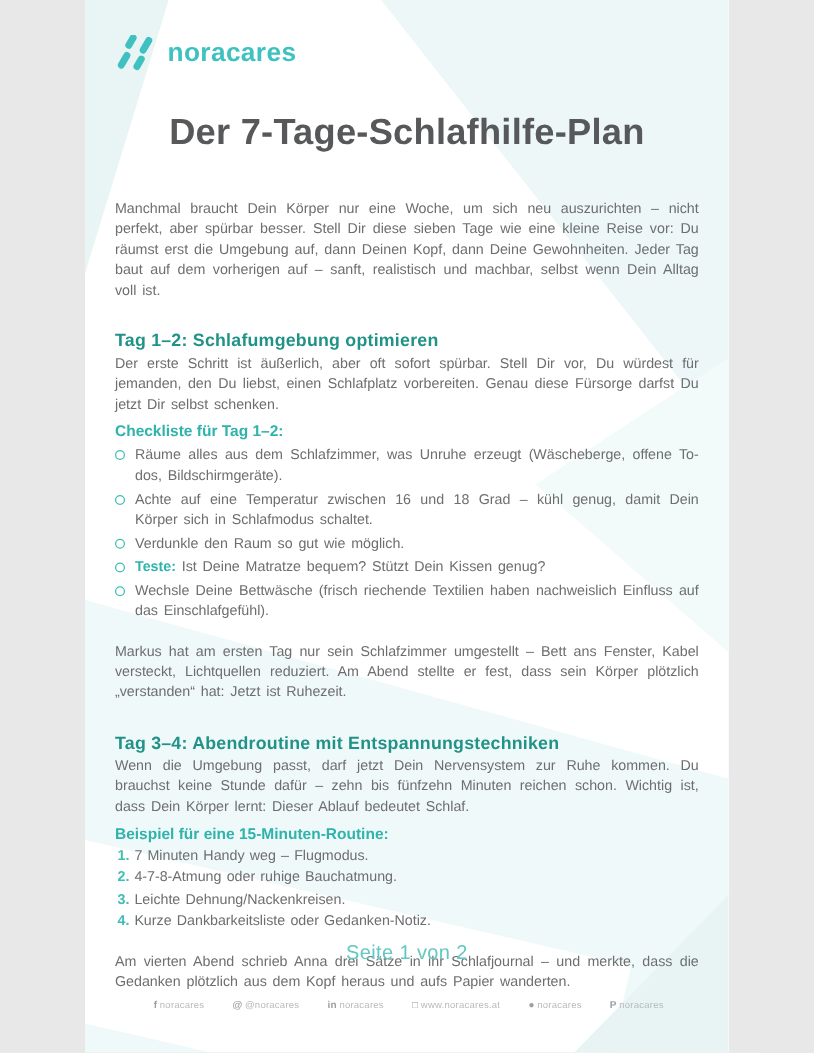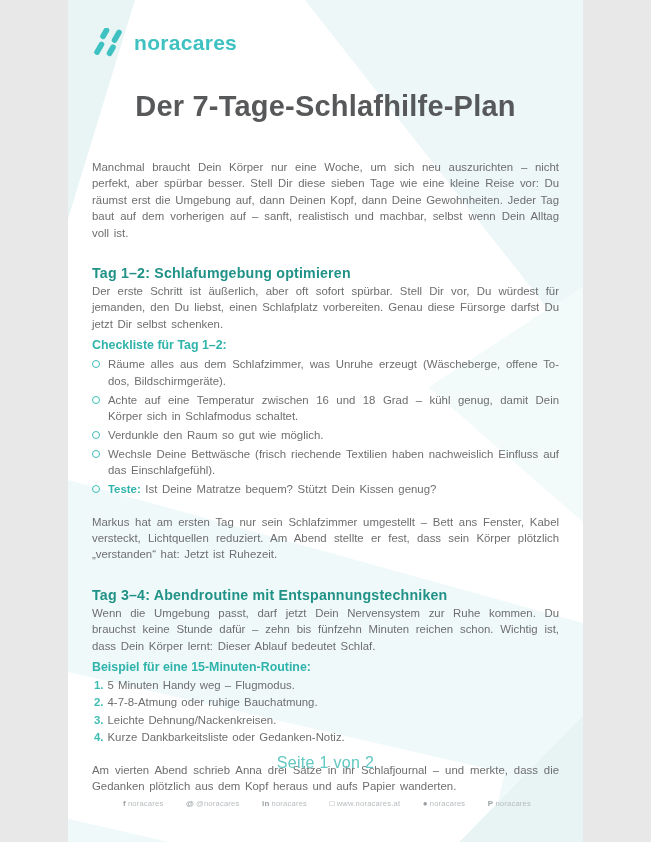--- a/index.html
+++ b/index.html
@@ -120,36 +120,36 @@
       <li>
         <span class="check-circle"></span>
         <span class="check-text"><b class="teal-bold"></b><span>Achte auf eine Temperatur zwischen 16 und 18 Grad – kühl genug, damit Dein Körper sich in Schlafmodus schaltet.</span></span>
       </li>
       <li>
         <span class="check-circle"></span>
         <span class="check-text"><b class="teal-bold"></b><span>Verdunkle den Raum so gut wie möglich.</span></span>
       </li>
       <li>
         <span class="check-circle"></span>
-        <span class="check-text"><b class="teal-bold"></b><span>Wechsle Deine Bettwäsche (frisch riechende Textilien haben nachweislich Einfluss auf das Einschlafgefühl).</span></span>
+        <span class="check-text"><b class="teal-bold">Teste:</b><span> Ist Deine Matratze bequem? Stützt Dein Kissen genug?</span></span>
       </li>
       <li>
         <span class="check-circle"></span>
-        <span class="check-text"><b class="teal-bold">Teste:</b><span> Ist Deine Matratze bequem? Stützt Dein Kissen genug?</span></span>
+        <span class="check-text"><b class="teal-bold"></b><span>Wechsle Deine Bettwäsche (frisch riechende Textilien haben nachweislich Einfluss auf das Einschlafgefühl).</span></span>
       </li>
     </ul>
 
     <p class="para note">Markus hat am ersten Tag nur sein Schlafzimmer umgestellt – Bett ans Fenster, Kabel versteckt, Lichtquellen reduziert. Am Abend stellte er fest, dass sein Körper plötzlich „verstanden“ hat: Jetzt ist Ruhezeit.</p>
 
     <h2 class="sec">Tag 3–4: Abendroutine mit Entspannungstechniken</h2>
     <p class="para">Wenn die Umgebung passt, darf jetzt Dein Nervensystem zur Ruhe kommen. Du brauchst keine Stunde dafür – zehn bis fünfzehn Minuten reichen schon. Wichtig ist, dass Dein Körper lernt: Dieser Ablauf bedeutet Schlaf.</p>
     <h3 class="sub">Beispiel für eine 15-Minuten-Routine:</h3>
 
     <ol class="steps">
-      <li><span class="step-num">1.</span><span>5 Minuten Handy weg – Flugmodus.</span></li>
+      <li><span class="step-num">1.</span><span>7 Minuten Handy weg – Flugmodus.</span></li>
       <li><span class="step-num">2.</span><span>4-7-8-Atmung oder ruhige Bauchatmung.</span></li>
       <li><span class="step-num">3.</span><span>Leichte Dehnung/Nackenkreisen.</span></li>
       <li><span class="step-num">4.</span><span>Kurze Dankbarkeitsliste oder Gedanken-Notiz.</span></li>
     </ol>
 
     <p class="para note">Am vierten Abend schrieb Anna drei Sätze in ihr Schlafjournal – und merkte, dass die Gedanken plötzlich aus dem Kopf heraus und aufs Papier wanderten.</p>
 
   </div>
 
   <div class="pagination">Seite 1 von 2</div>

